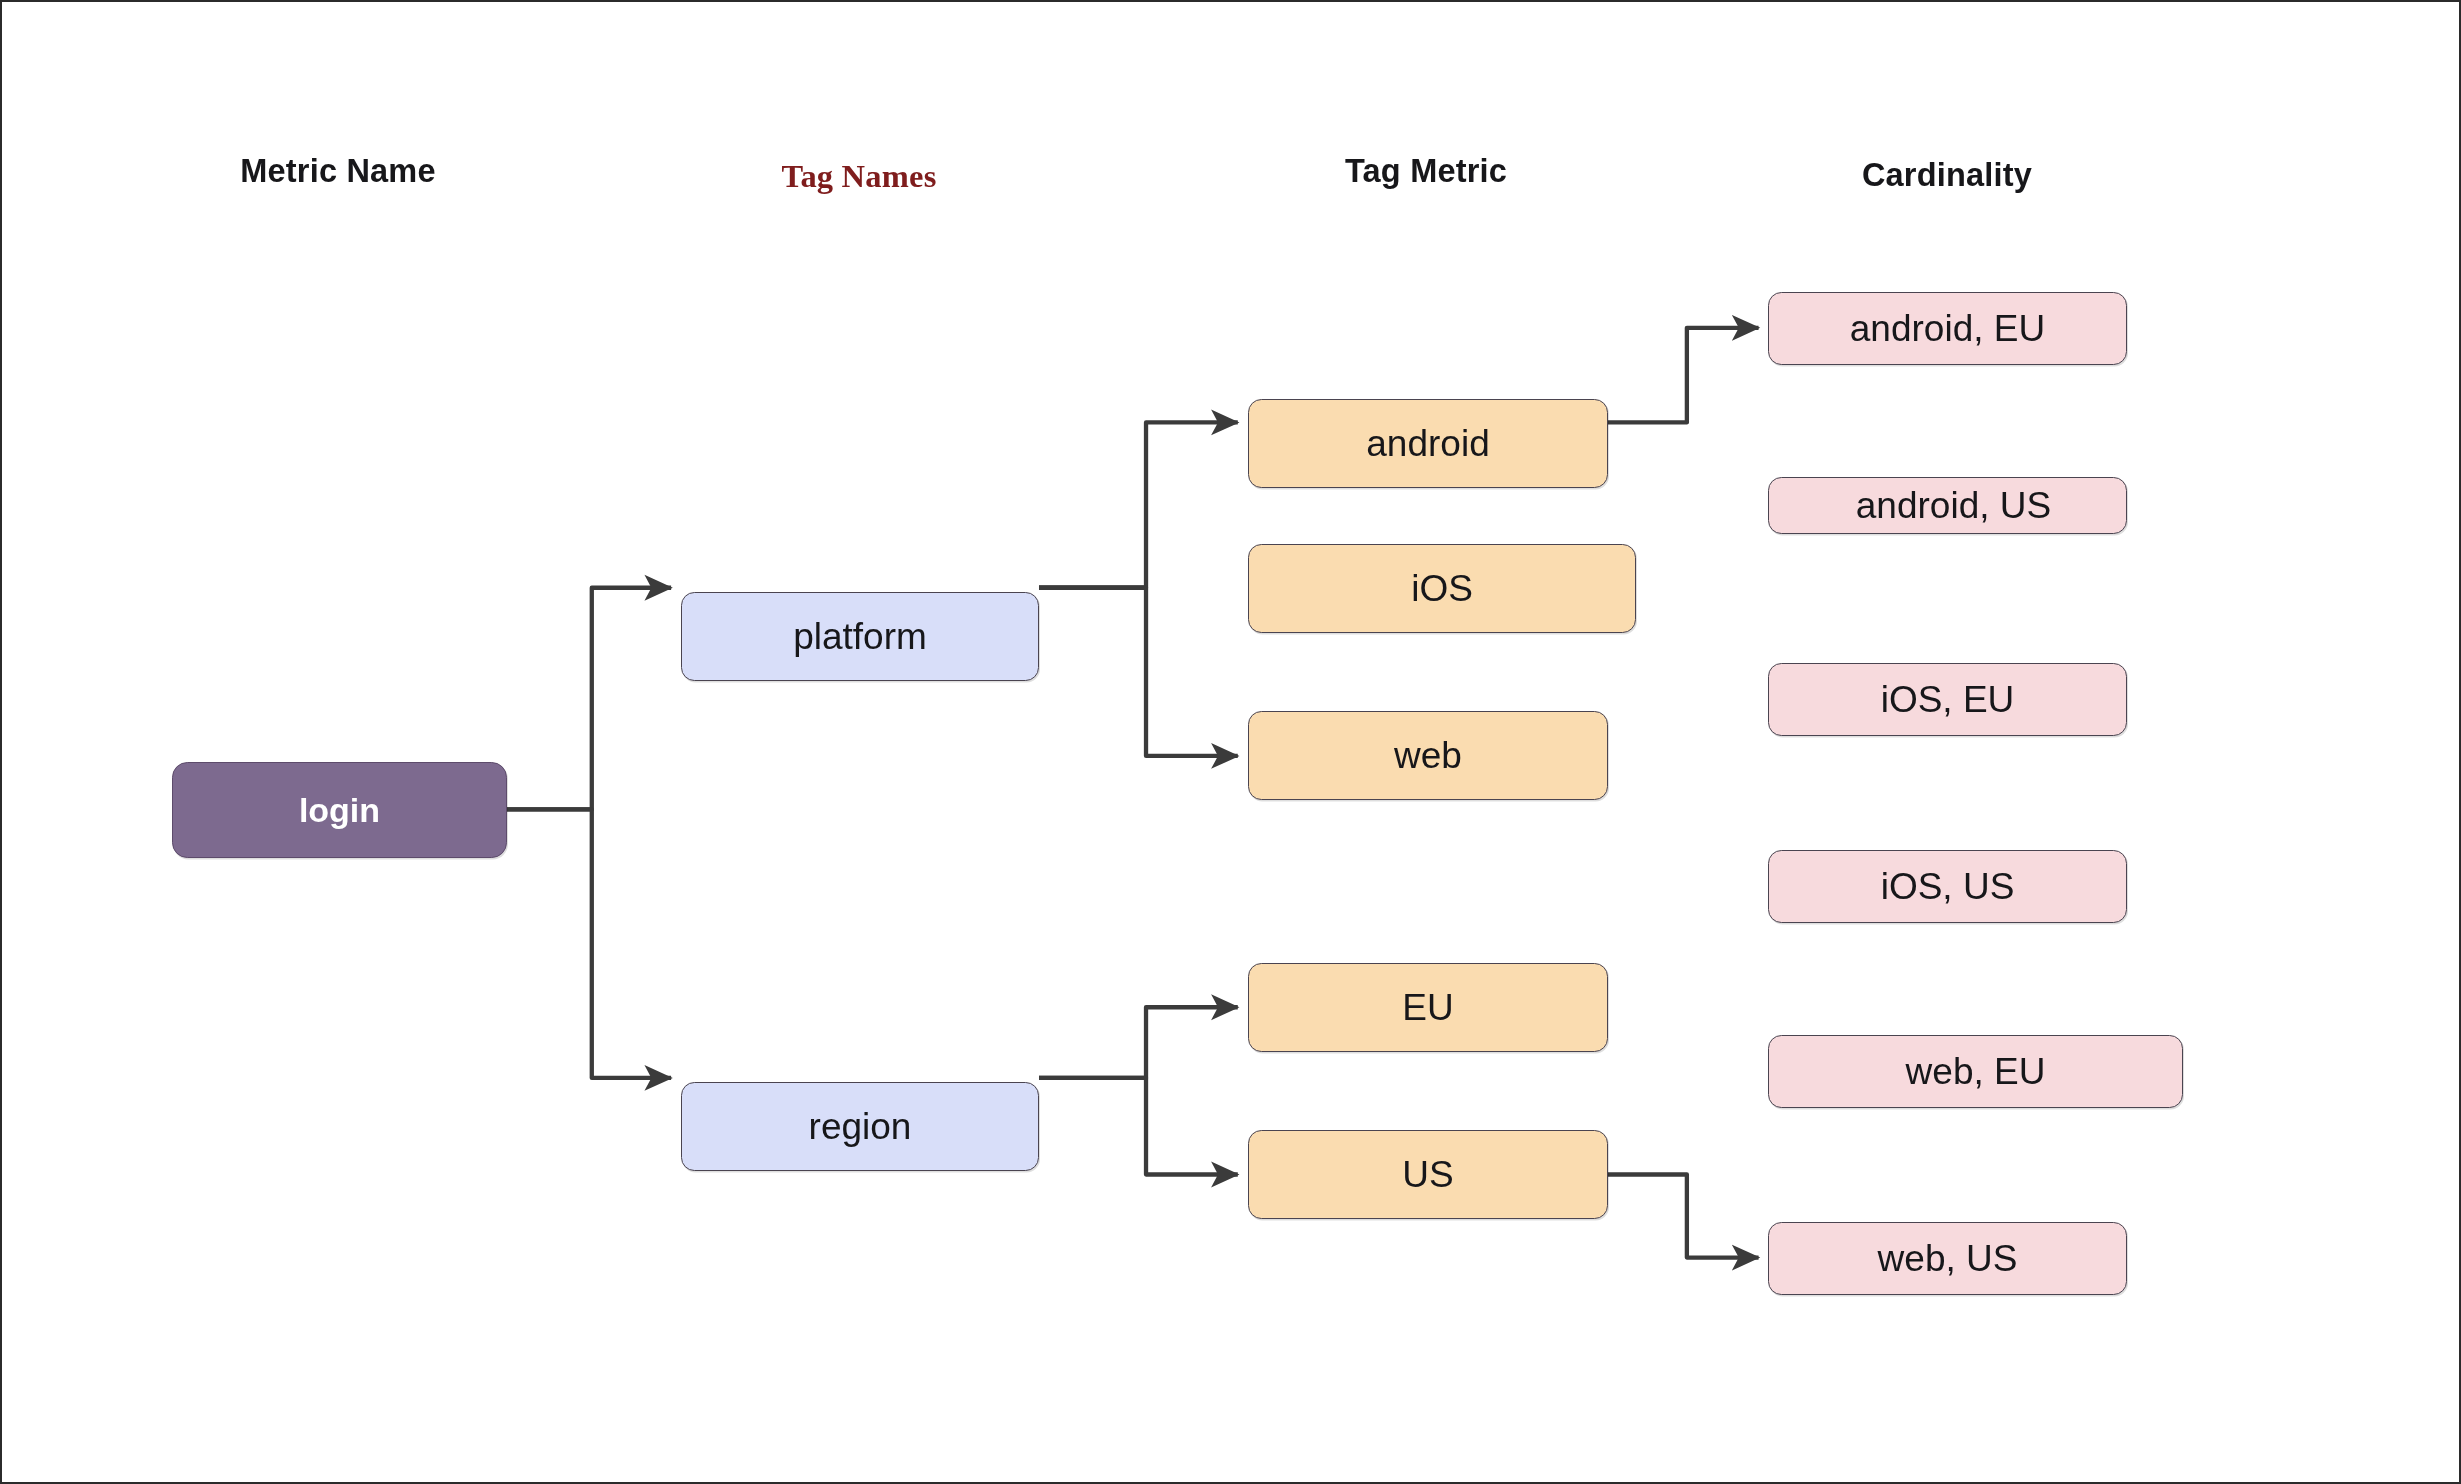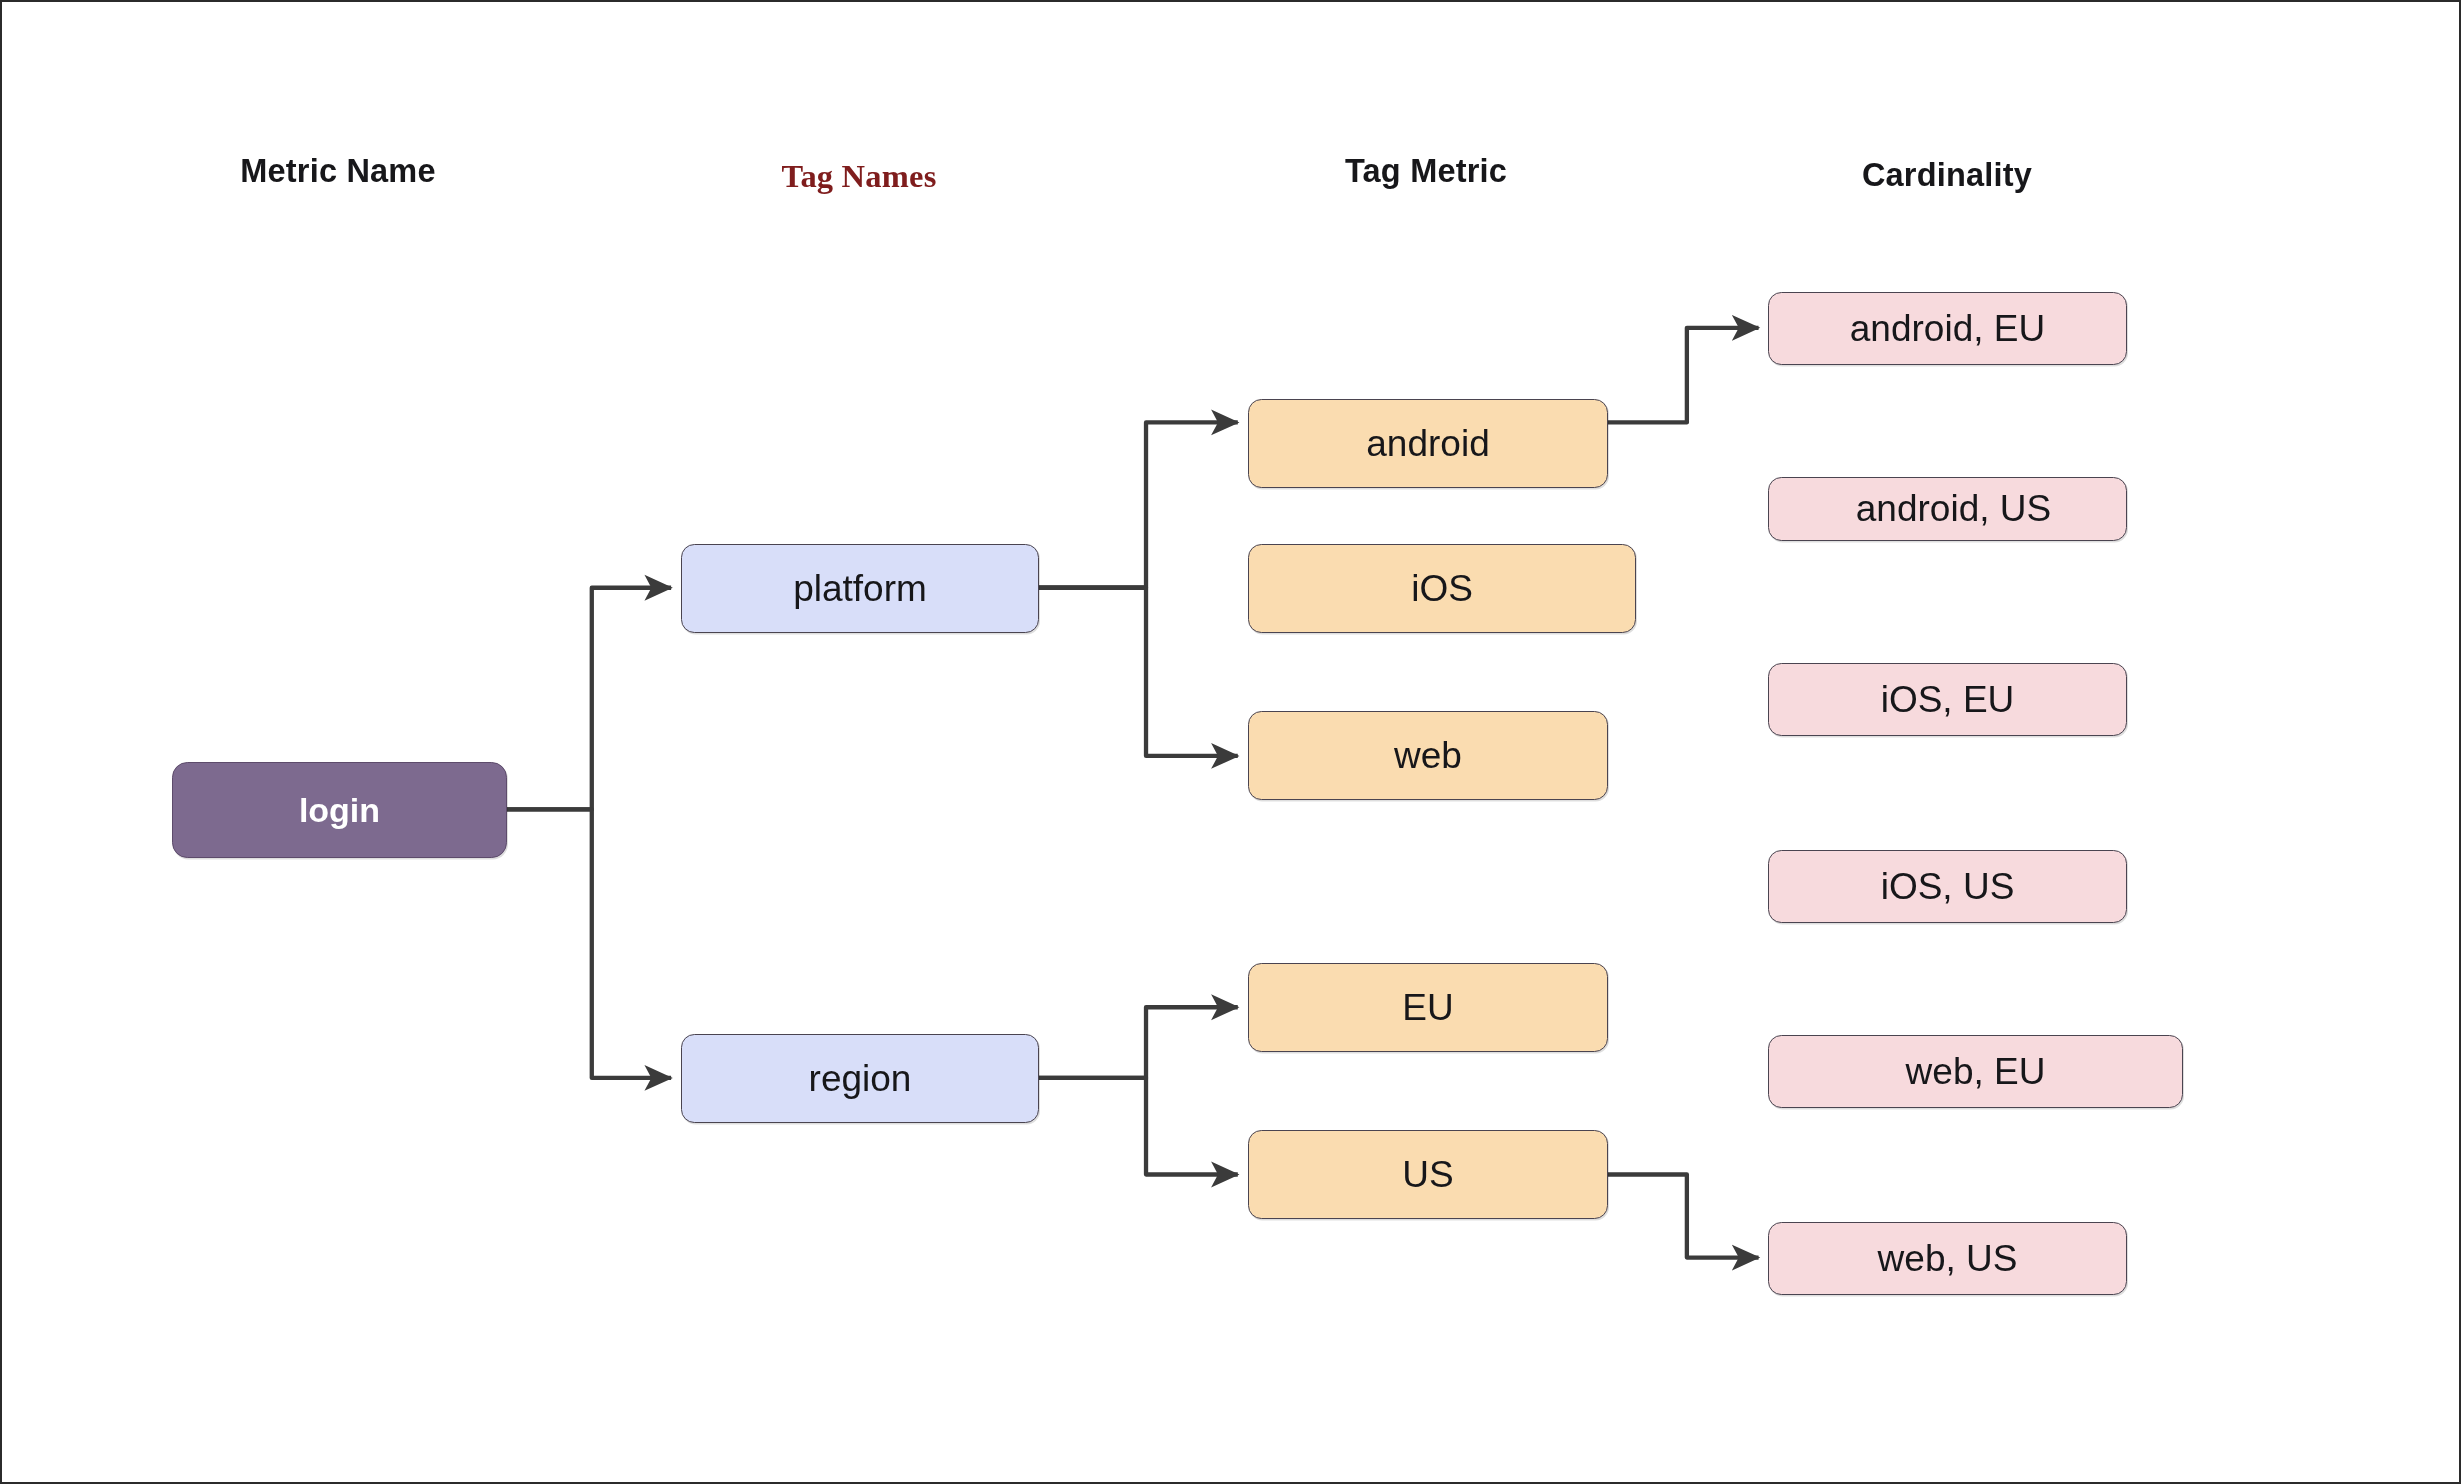--- a/index.html
+++ b/index.html
@@ -54,20 +54,21 @@
     background: #7d6a8f;
     border-color: #5d4b6b;
     color: #ffffff;
     font-weight: bold;
     font-size: 34px;
     border-radius: 15.3px;
   }
   .node.tagname {
     background: #d8def9;
     border-color: #4a4450;
+    margin-top: 48px;
   }
   .node.tagvalue {
     background: #fadcb0;
     border-color: #4a4450;
   }
   .node.cardinality {
     background: #f7dadd;
     border-color: #4a4450;
   }
 </style>
@@ -104,21 +105,21 @@
   <div id="nodes-layer">
       <div class="node metric" style="left: 170px; top: 760px; width: 335px; height: 96px; text-align: center;">login</div>
       <div class="node tagname" style="left: 679px; top: 542px; width: 358px; height: 89px;">platform</div>
       <div class="node tagname" style="left: 679px; top: 1032px; width: 358px; height: 89px;">region</div>
       <div class="node tagvalue" style="left: 1246px; top: 376px; width: 360px; height: 89px; margin-top: 21px;">android</div>
       <div class="node tagvalue" style="left: 1246px; top: 542px; width: 388px; height: 89px;">iOS</div>
       <div class="node tagvalue" style="left: 1246px; top: 709px; width: 360px; height: 89px;">web</div>
       <div class="node tagvalue" style="left: 1246px; top: 961px; width: 360px; height: 89px;">EU</div>
       <div class="node tagvalue" style="left: 1246px; top: 1128px; width: 360px; height: 89px;">US</div>
       <div class="node cardinality" style="left: 1766px; top: 290px; width: 359px; height: 73px;">android, EU</div>
-      <div class="node cardinality" style="left: 1766px; top: 475px; width: 359px; height: 64px; padding-left: 12px;">android, US</div>
+      <div class="node cardinality" style="left: 1766px; top: 475px; width: 359px; height: 57px; padding-left: 12px;">android, US</div>
       <div class="node cardinality" style="left: 1766px; top: 661px; width: 359px; height: 73px;">iOS, EU</div>
       <div class="node cardinality" style="left: 1766px; top: 848px; width: 359px; height: 73px;">iOS, US</div>
       <div class="node cardinality" style="left: 1766px; top: 1033px; width: 415px; height: 73px;">web, EU</div>
       <div class="node cardinality" style="left: 1766px; top: 1220px; width: 359px; height: 73px;">web, US</div>
     </div>
 
 </div>
 
 
 </body></html>

